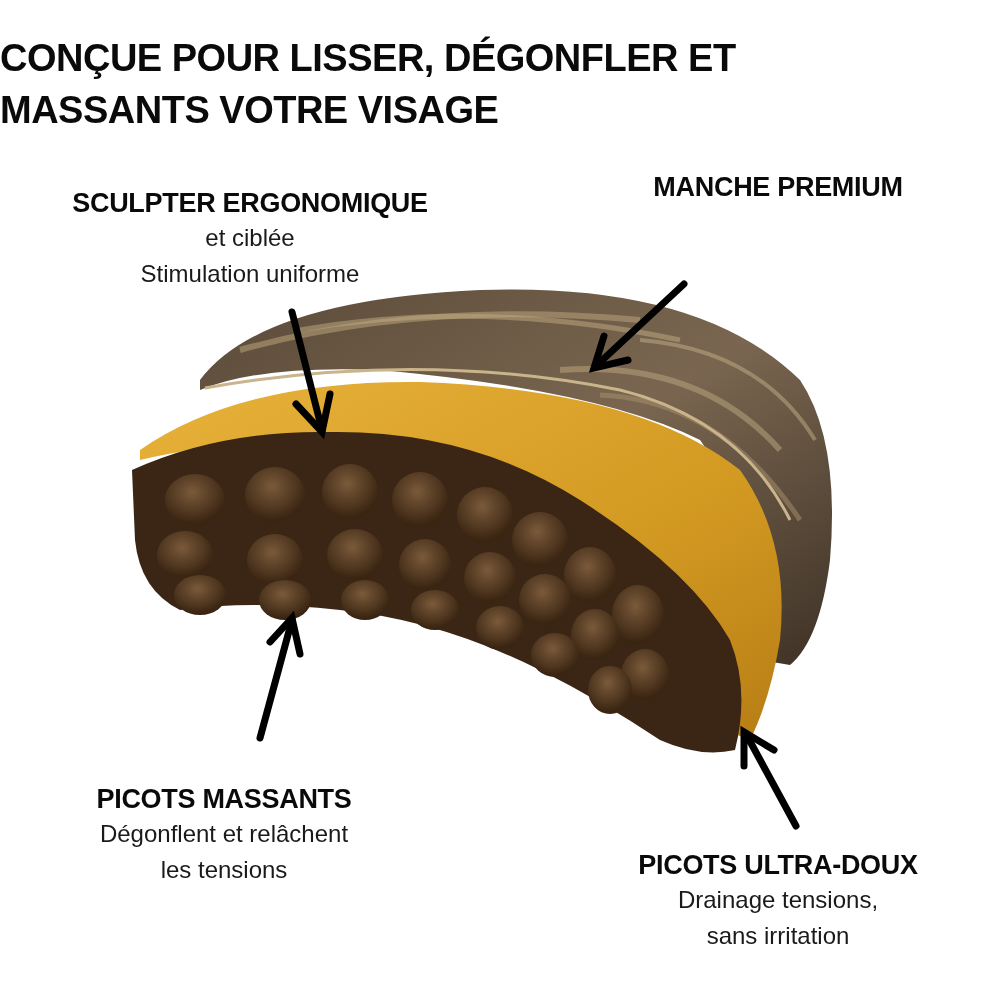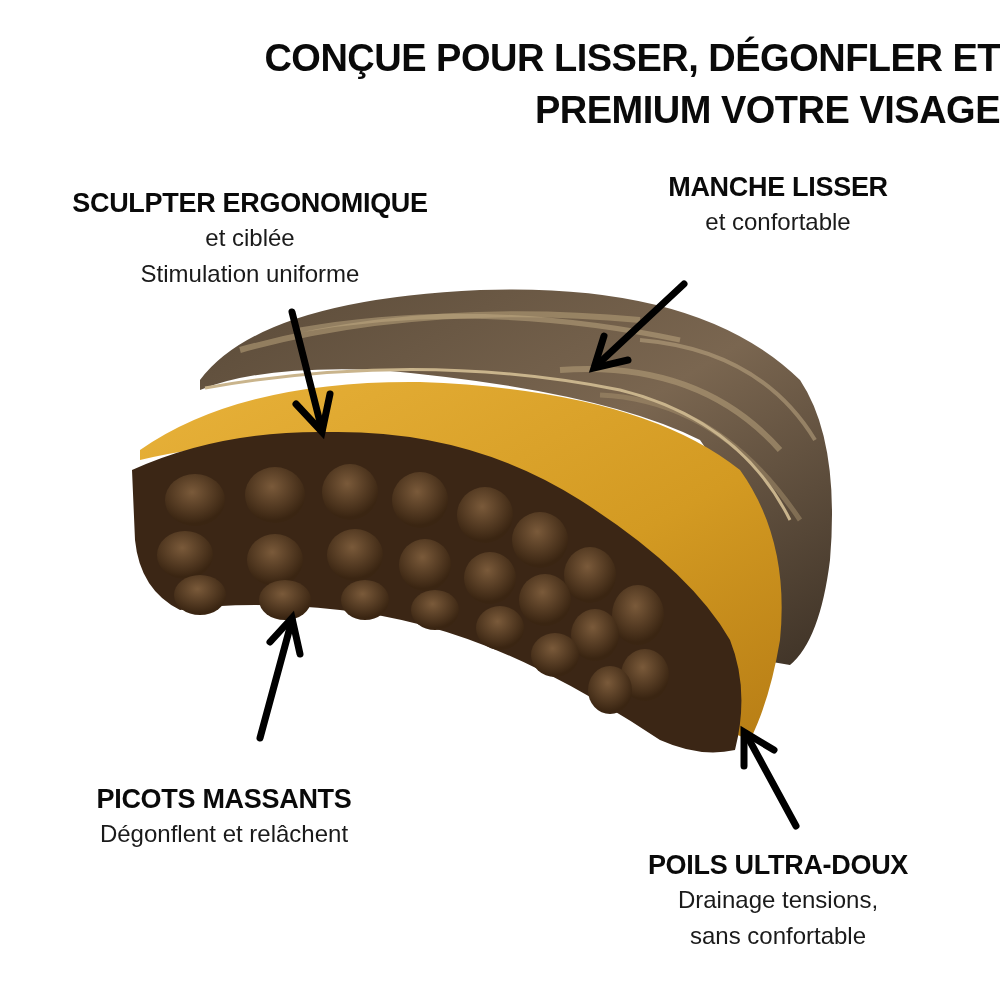--- a/index.html
+++ b/index.html
@@ -1,32 +1,32 @@
 <!DOCTYPE html>
 <html><head>
 <meta charset="utf-8">
 <style>
   html, body { margin: 0; padding: 0; background: #ffffff; }
   body { width: 1000px; height: 1000px; position: relative; overflow: hidden; font-family: "Liberation Sans", sans-serif; color: #111; }
-  .title { position: absolute; left: 0; top: 32px; width: 1000px; text-align: right; font-weight: 700; font-size: 38px; line-height: 52px; letter-spacing: -0.5px; color: #0a0a0a; }
+  .title { position: absolute; left: 0; top: 32px; width: 1000px; text-align: left; font-weight: 700; font-size: 38px; line-height: 52px; letter-spacing: -0.5px; color: #0a0a0a; }
   .label { position: absolute; text-align: center; }
   .label .h { font-weight: 700; font-size: 27px; line-height: 34px; color: #0a0a0a; letter-spacing: -0.3px; }
   .label .d { font-weight: 400; font-size: 24px; line-height: 36px; color: #1a1a1a; }
   #lbl-courbure { left: 40px; top: 186px; width: 420px; }
   #lbl-manche { left: 620px; top: 170px; width: 316px; }
   #lbl-picots { left: 64px; top: 782px; width: 320px; }
   #lbl-poils { left: 620px; top: 848px; width: 316px; }
   svg.product { position: absolute; left: 0; top: 0; }
 </style>
 </head>
 <body>
 
 <div class="title">
   <div>CONÇUE POUR LISSER, DÉGONFLER ET</div>
-  <div>PREMIUM VOTRE VISAGE</div>
+  <div>MASSANTS VOTRE VISAGE</div>
 </div>
 
 <svg class="product" width="1000" height="1000" viewBox="0 0 1000 1000">
   <defs>
     <linearGradient id="woodGrad" x1="0" y1="0" x2="1" y2="1">
       <stop offset="0" stop-color="#5a4a38"></stop>
       <stop offset="0.5" stop-color="#7a6650"></stop>
       <stop offset="1" stop-color="#3e3226"></stop>
     </linearGradient>
     <linearGradient id="goldGrad" x1="0" y1="0" x2="1" y2="1">
@@ -102,26 +102,26 @@
   </g>
 </svg>
 
 <div class="label" id="lbl-courbure">
   <div class="h">SCULPTER ERGONOMIQUE</div>
   <div class="d">et ciblée</div>
   <div class="d">Stimulation uniforme</div>
 </div>
 
 <div class="label" id="lbl-manche">
-  <div class="h">MANCHE LISSER</div>
-  <div class="d">et confortable</div>
+  <div class="h">MANCHE PREMIUM</div>
 </div>
 
 <div class="label" id="lbl-picots">
   <div class="h">PICOTS MASSANTS</div>
   <div class="d">Dégonflent et relâchent</div>
+  <div class="d">les tensions</div>
 </div>
 
 <div class="label" id="lbl-poils">
-  <div class="h">POILS ULTRA-DOUX</div>
+  <div class="h">PICOTS ULTRA-DOUX</div>
   <div class="d">Drainage tensions,</div>
-  <div class="d">sans confortable</div>
+  <div class="d">sans irritation</div>
 </div>
 
 </body></html>

